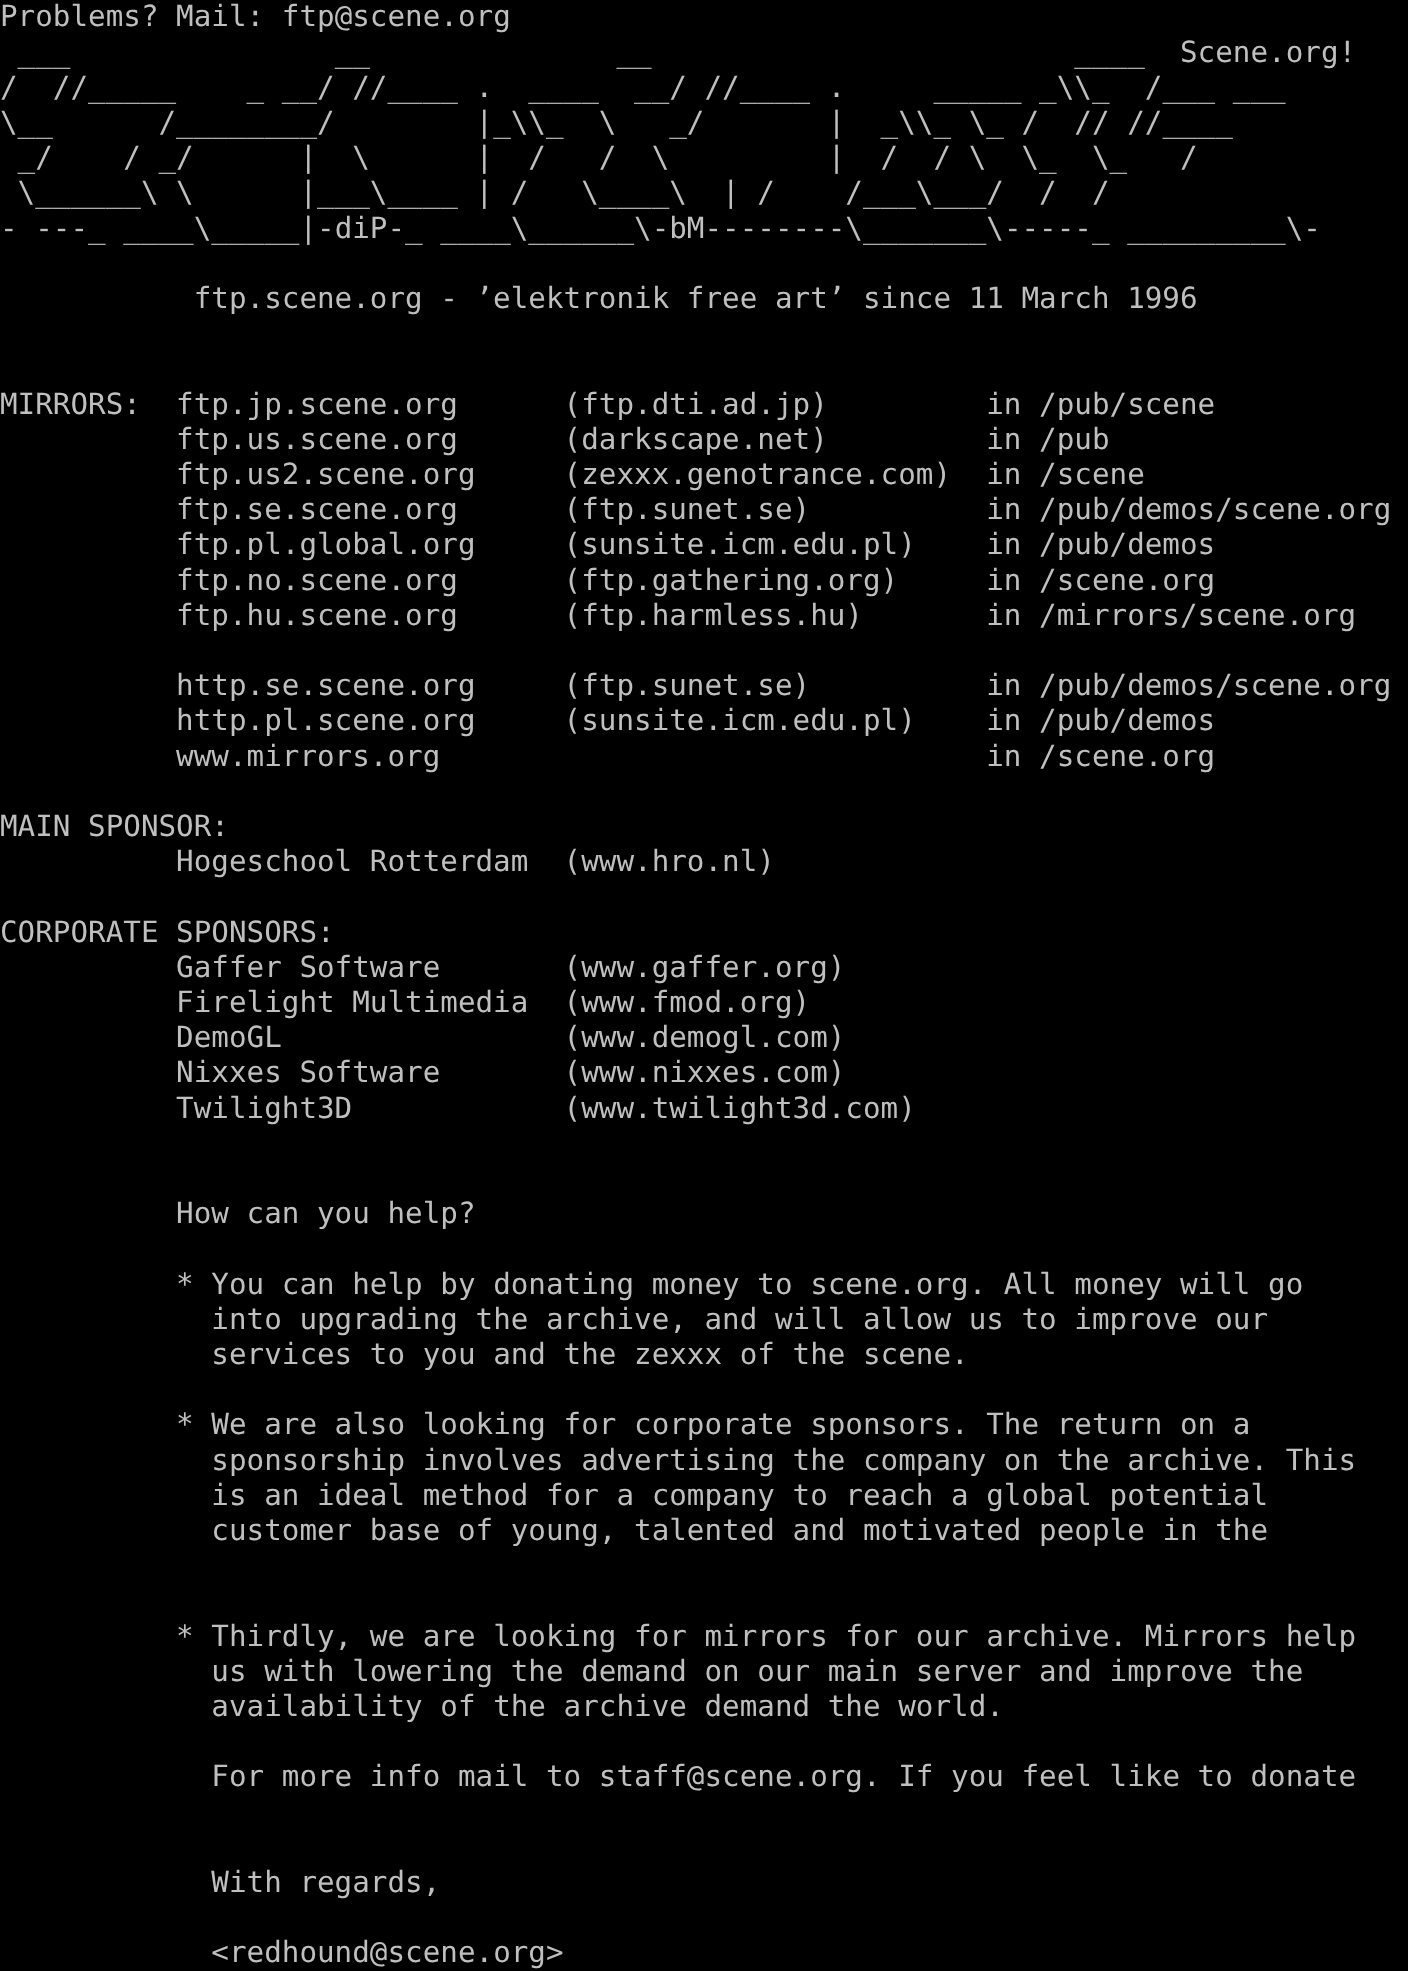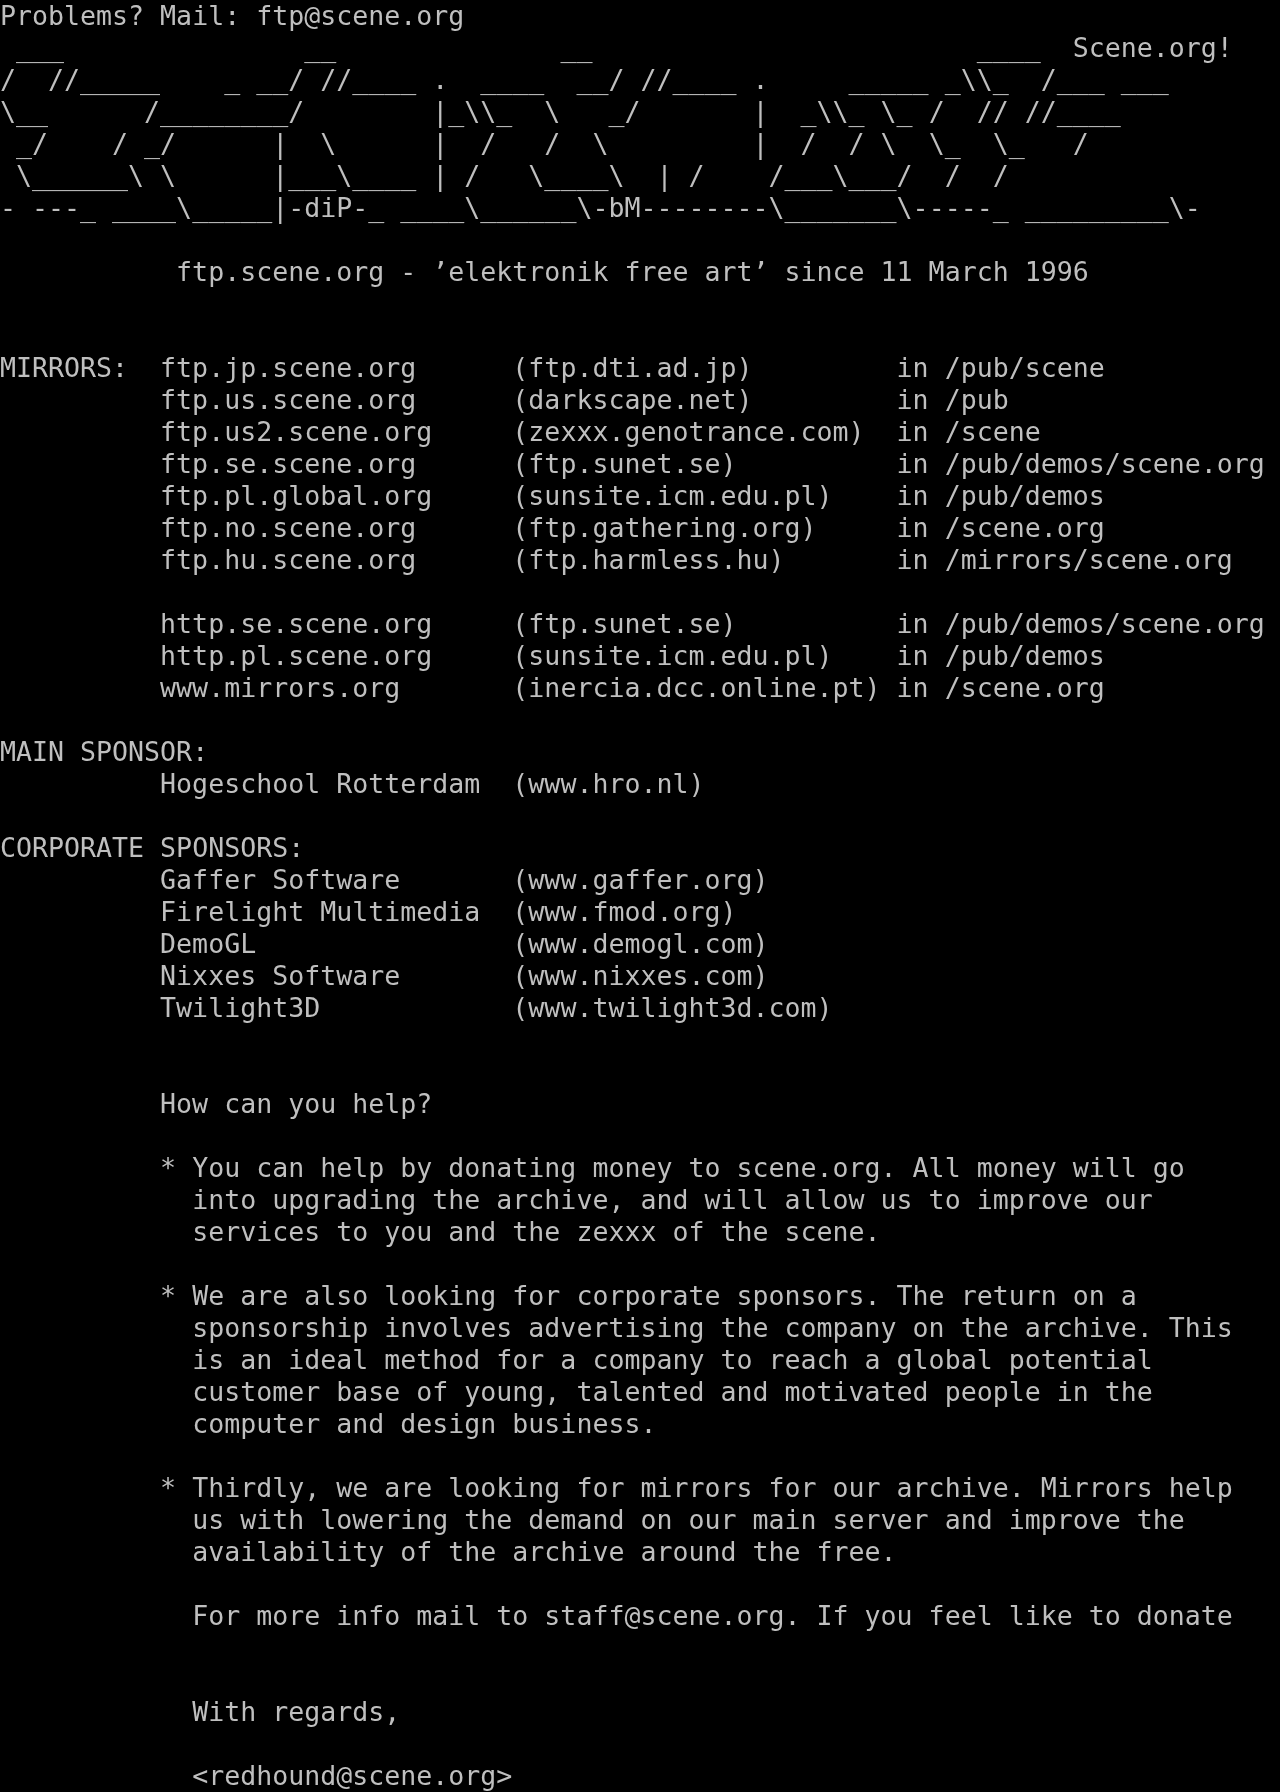--- a/index.html
+++ b/index.html
@@ -72,21 +72,20 @@
 
   <pre class="t" style="--r:19;--c:10">http.se.scene.org</pre>
   <pre class="t" style="--r:19;--c:32">(ftp.sunet.se)</pre>
   <pre class="t" style="--r:19;--c:56">in /pub/demos/scene.org</pre>
 
   <pre class="t" style="--r:20;--c:10">http.pl.scene.org</pre>
   <pre class="t" style="--r:20;--c:32">(sunsite.icm.edu.pl)</pre>
   <pre class="t" style="--r:20;--c:56">in /pub/demos</pre>
 
   <pre class="t" style="--r:21;--c:10">www.mirrors.org</pre>
-  <pre class="t" style="--r:21;--c:32">(inercia.dcc.online.pt)</pre>
   <pre class="t" style="--r:21;--c:56">in /scene.org</pre>
 
   <pre class="t" style="--r:23;--c:0">MAIN SPONSOR:</pre>
   <pre class="t" style="--r:24;--c:10">Hogeschool Rotterdam</pre>
   <pre class="t" style="--r:24;--c:32">(www.hro.nl)</pre>
 
   <pre class="t" style="--r:26;--c:0">CORPORATE SPONSORS:</pre>
 
   <pre class="t" style="--r:27;--c:10">Gaffer Software</pre>
   <pre class="t" style="--r:27;--c:32">(www.gaffer.org)</pre>
@@ -104,25 +103,24 @@
   <pre class="t" style="--r:36;--c:10">*</pre>
   <pre class="t" style="--r:36;--c:12">You can help by donating money to scene.org. All money will go</pre>
   <pre class="t" style="--r:37;--c:12">into upgrading the archive, and will allow us to improve our</pre>
   <pre class="t" style="--r:38;--c:12">services to you and the zexxx of the scene.</pre>
 
   <pre class="t" style="--r:40;--c:10">*</pre>
   <pre class="t" style="--r:40;--c:12">We are also looking for corporate sponsors. The return on a</pre>
   <pre class="t" style="--r:42;--c:12">is an ideal method for a company to reach a global potential</pre>
   <pre class="t" style="--r:41;--c:12">sponsorship involves advertising the company on the archive. This</pre>
   <pre class="t" style="--r:43;--c:12">customer base of young, talented and motivated people in the</pre>
-  <pre class="t" style="--r:44;--c:12">computer and design business.</pre>
 
   <pre class="t" style="--r:46;--c:10">*</pre>
   <pre class="t" style="--r:46;--c:12">Thirdly, we are looking for mirrors for our archive. Mirrors help</pre>
   <pre class="t" style="--r:47;--c:12">us with lowering the demand on our main server and improve the</pre>
-  <pre class="t" style="--r:48;--c:12">availability of the archive around the free.</pre>
+  <pre class="t" style="--r:48;--c:12">availability of the archive demand the world.</pre>
 
   <pre class="t" style="--r:50;--c:12">For more info mail to staff@scene.org. If you feel like to donate</pre>
 
   <pre class="t" style="--r:53;--c:12">With regards,</pre>
   <pre class="t" style="--r:55;--c:12">&lt;redhound@scene.org&gt;</pre>
 
 </div>
 
 </body></html>

